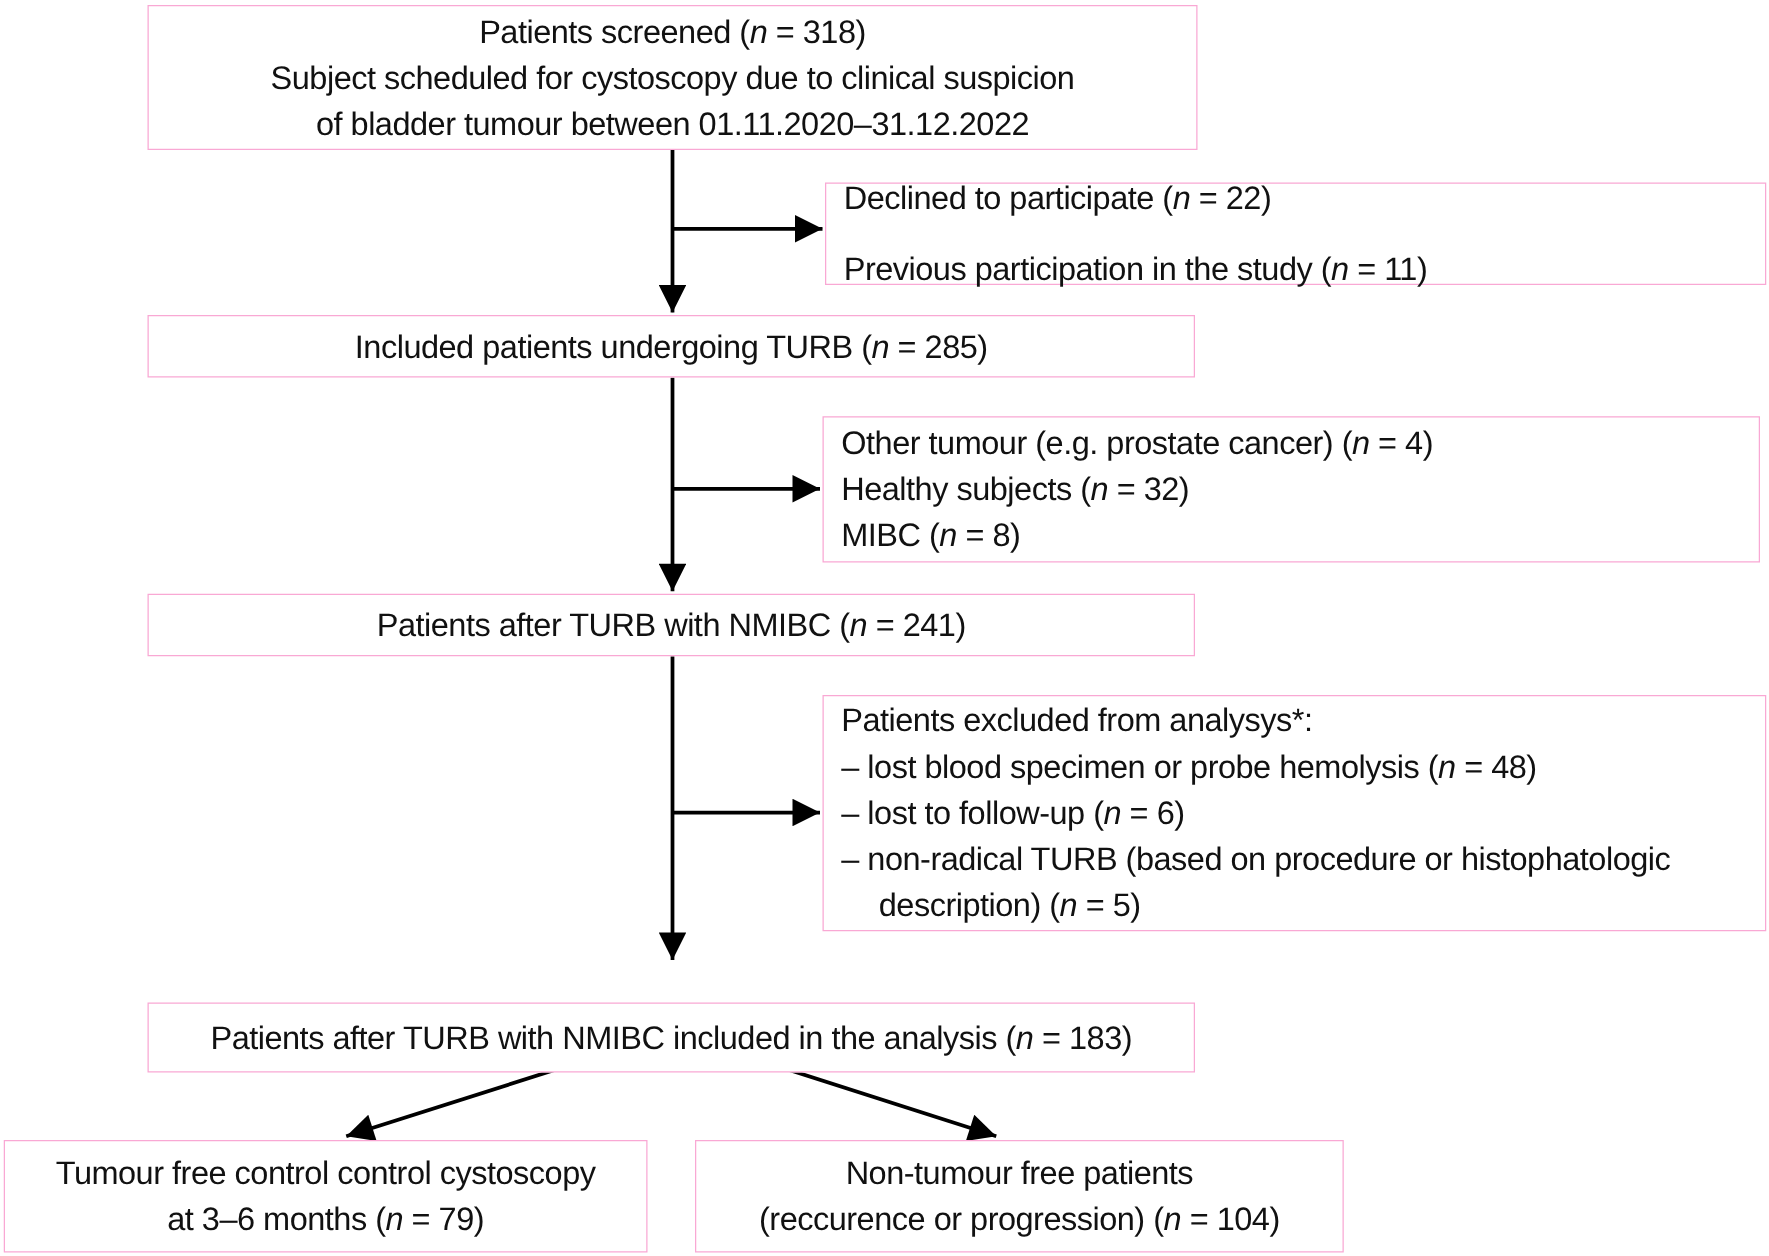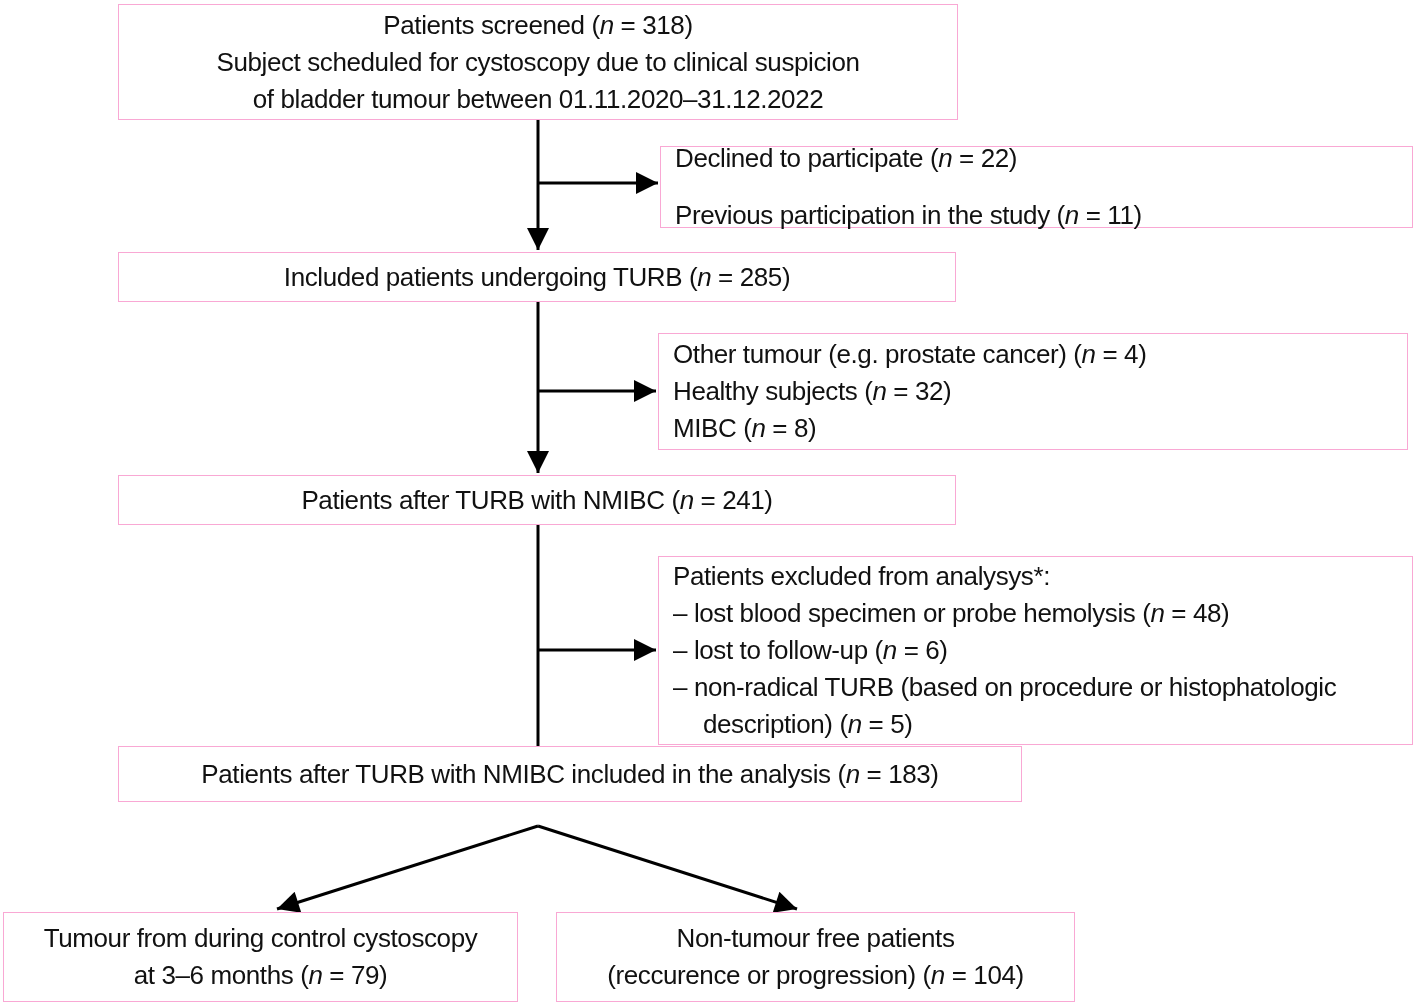--- a/index.html
+++ b/index.html
@@ -88,26 +88,26 @@
   </div>
 
   <div class="box leftal" style="left:658px; top:556px; width:755px; height:189px;">
     <div class="line">Patients excluded from analysys*:</div>
     <div class="line">– lost blood specimen or probe hemolysis (<i>n</i> = 48)</div>
     <div class="line">– lost to follow-up (<i>n</i> = 6)</div>
     <div class="line">– non-radical TURB (based on procedure or histophatologic</div>
     <div class="line indent">description) (<i>n</i> = 5)</div>
   </div>
 
-  <div class="box centered" style="left:118px; top:746px; width:904px; height:56px;">
+  <div class="box centered" style="left:118px; top:802px; width:838px; height:56px;">
     <div class="line">Patients after TURB with NMIBC included in the analysis (<i>n</i> = 183)</div>
   </div>
 
   <div class="box centered" style="left:3px; top:912px; width:515px; height:90px;">
-    <div class="line">Tumour from during control cystoscopy</div>
+    <div class="line">Tumour free control control cystoscopy</div>
     <div class="line">at 3–6 months (<i>n</i> = 79)</div>
   </div>
 
   <div class="box centered" style="left:556px; top:912px; width:519px; height:90px;">
     <div class="line">Non-tumour free patients</div>
     <div class="line">(reccurence or progression) (<i>n</i> = 104)</div>
   </div>
 
 </div>
 

